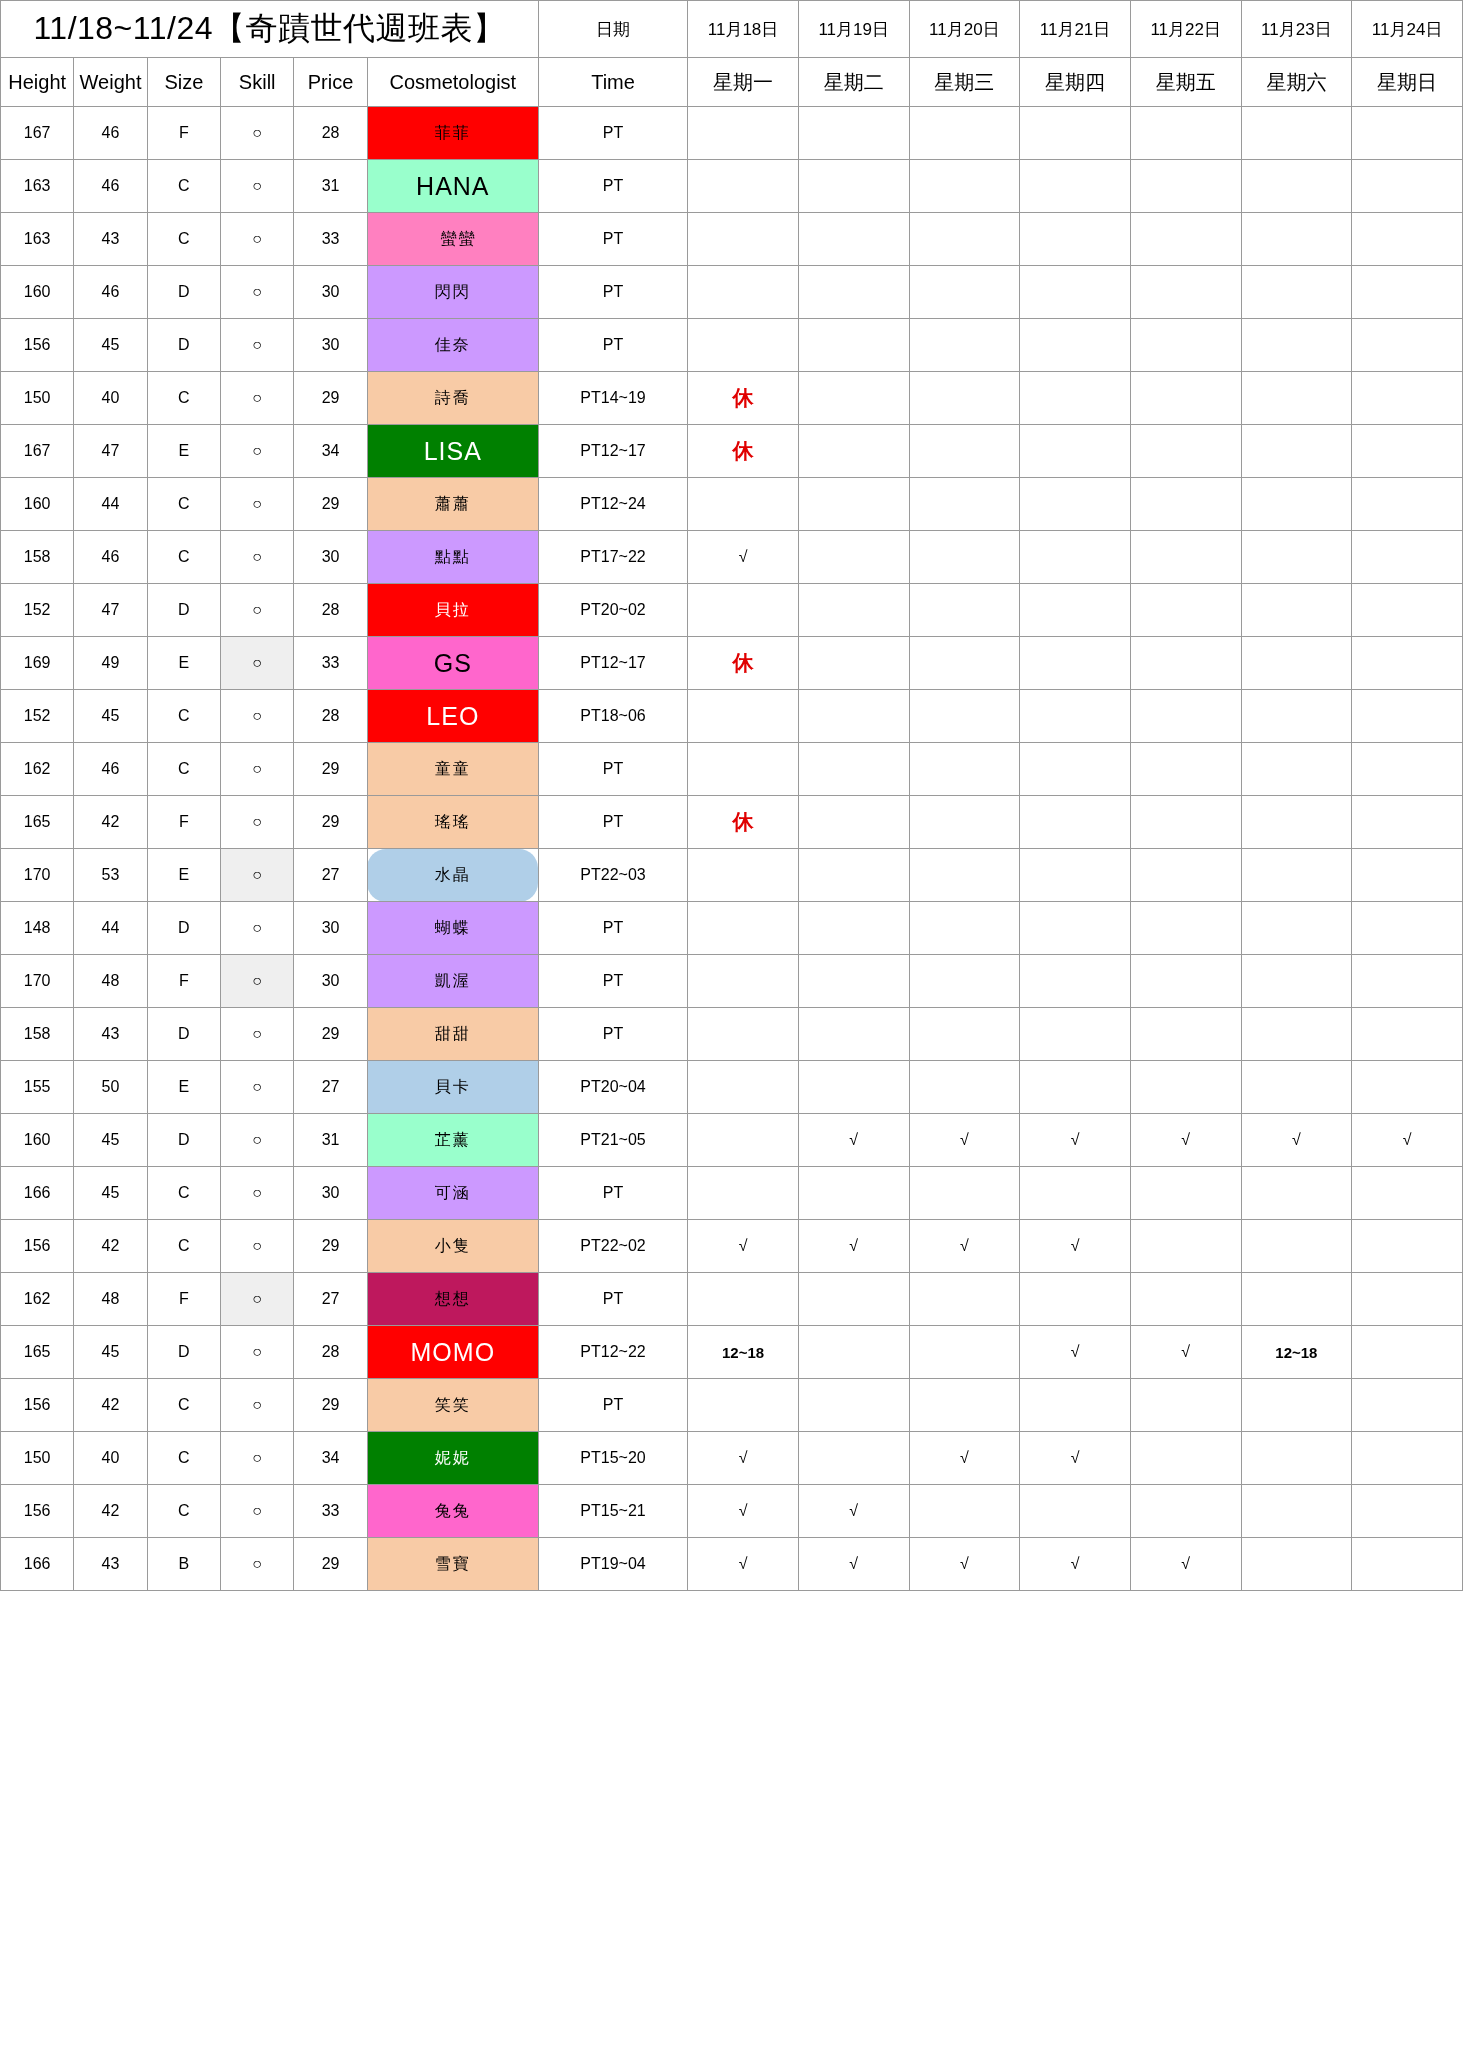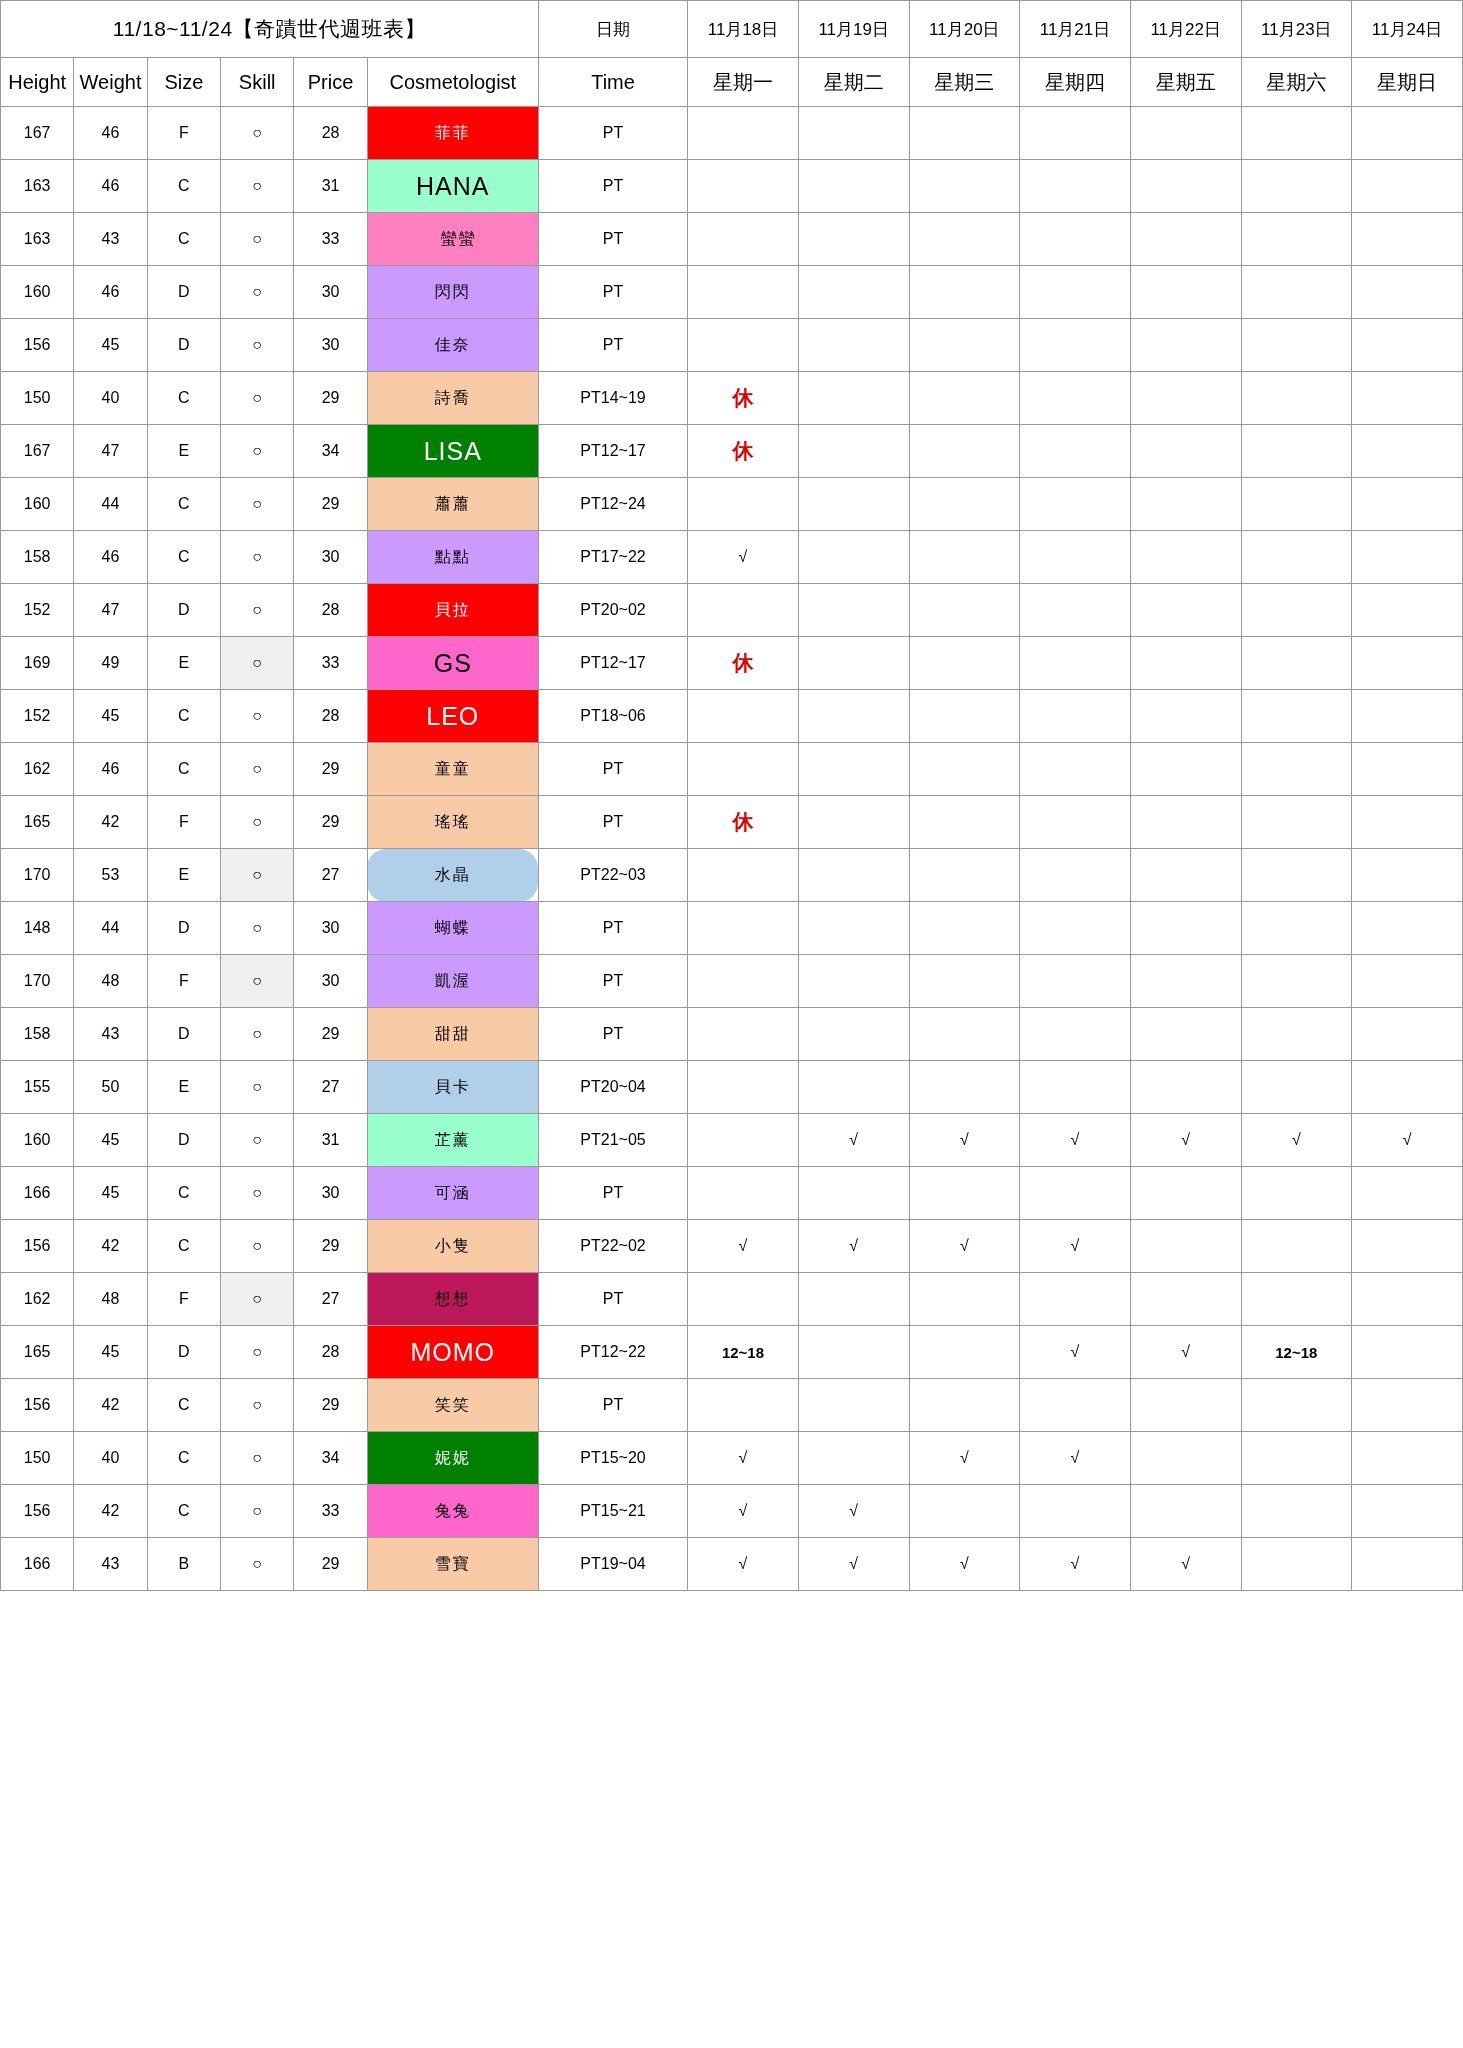--- a/index.html
+++ b/index.html
@@ -21,21 +21,21 @@
   col.c-s{width:57px}
   col.c-k{width:57px}
   col.c-p{width:57px}
   col.c-n{width:133px}
   col.c-t{width:116px}
   col.c-d{width:86px}
 
   
   tr.title-row td{height:56px;}
   td.title-cell{
-    font-size:21px;
+    font-size:32px;
     font-weight:bold;
     letter-spacing:0.5px;
     text-align:center;
   }
   td.date-label{font-size:17px;}
   td.date-head{font-size:17px;}
 
   
   tr.head-row td{height:48px;font-size:20px;}
   td.head-cell{font-size:17px;}
@@ -105,21 +105,21 @@
           <td class="weekday">星期五</td>
           <td class="weekday">星期六</td>
           <td class="weekday">星期日</td>
         </tr>
         <tr class="data-row">
           <td class="num">167</td>
           <td class="num">46</td>
           <td class="num">F</td>
           <td class="skill">○</td>
           <td class="num">28</td>
-          <td class="name" style="background:#FF0000;color:#ffffff;">菲菲</td>
+          <td class="name" style="background:#FF0000;color:#000000;">菲菲</td>
           <td class="time">PT</td>
           <td class="day"></td>
           <td class="day"></td>
           <td class="day"></td>
           <td class="day"></td>
           <td class="day"></td>
           <td class="day"></td>
           <td class="day"></td>
         </tr>
         <tr class="data-row">

